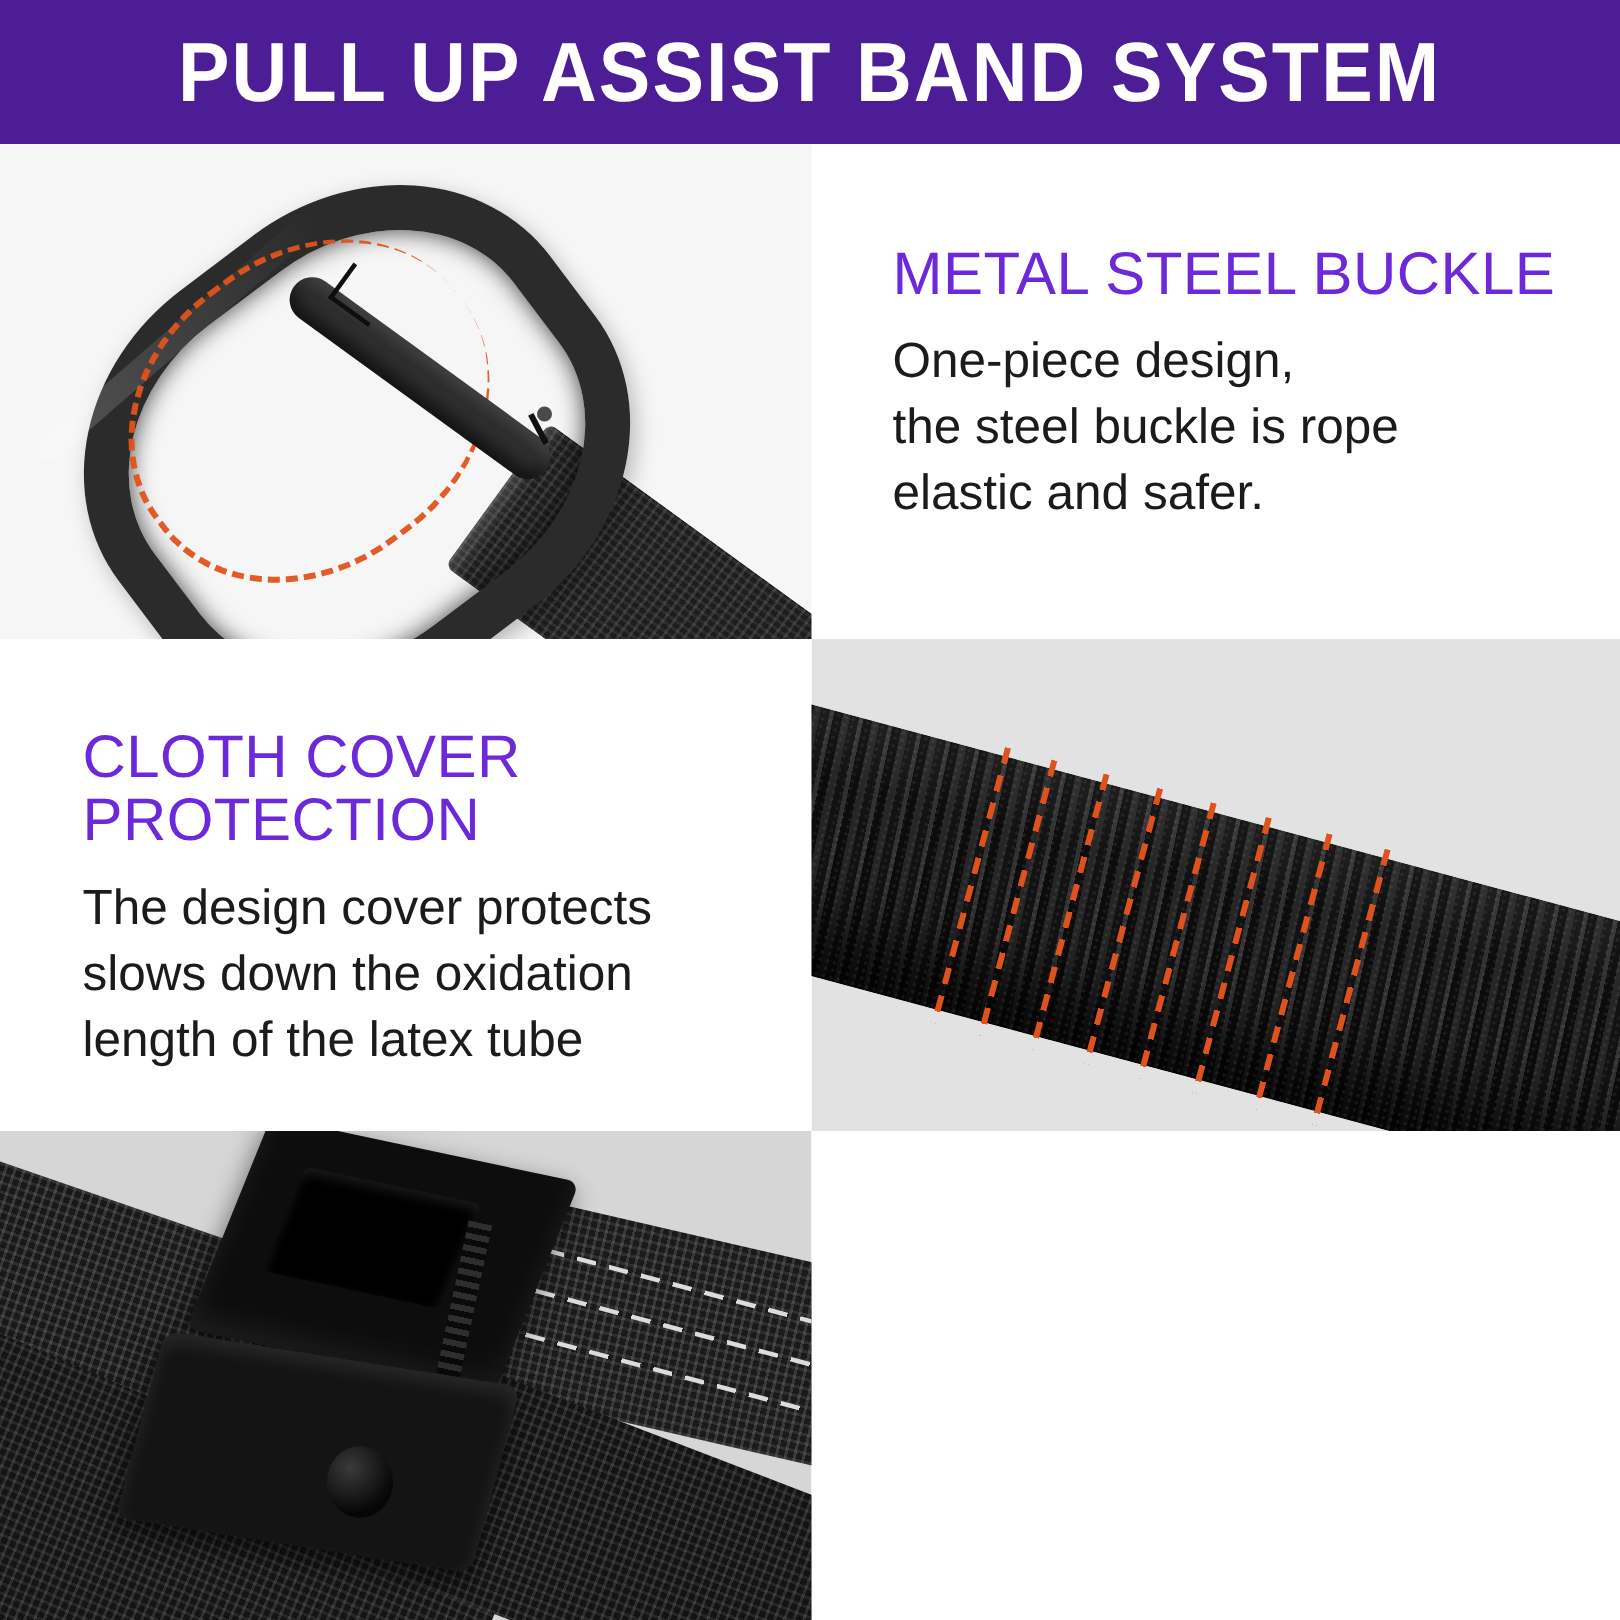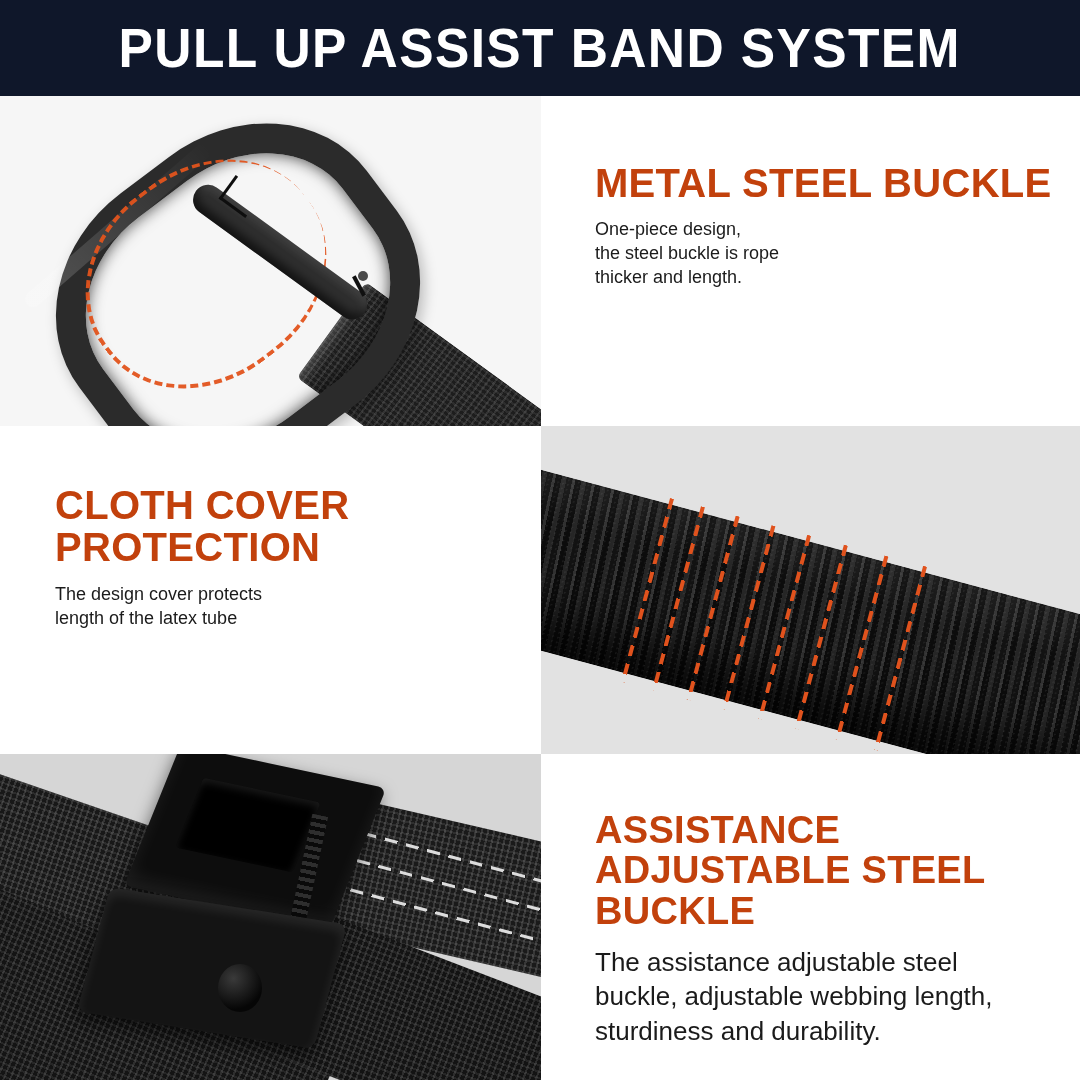--- a/index.html
+++ b/index.html
@@ -1,41 +1,41 @@
 <!DOCTYPE html>
 <html><head>
 <meta charset="utf-8">
 <style>
   html,body{margin:0;padding:0;background:#fff;}
   body{width:1080px;height:1080px;overflow:hidden;font-family:"Liberation Sans",sans-serif;}
   .page{position:relative;width:1080px;height:1080px;background:#ffffff;}
 
   
-  .header{position:absolute;left:0;top:0;width:1080px;height:96px;background:#0f172a;
+  .header{position:absolute;left:0;top:0;width:1080px;height:96px;background:#4c1d95;
           display:flex;align-items:center;justify-content:center;overflow:hidden;}
   .header-title{color:#ffffff;font-size:56px;font-weight:700;letter-spacing:1.5px;
                 line-height:1;white-space:nowrap;transform:scaleX(.92);transform-origin:center;}
 
   
   .grid{position:absolute;left:0;top:96px;width:1080px;height:984px;}
   .cell{position:absolute;overflow:hidden;}
   .r1{top:0;height:330px;}
   .r2{top:330px;height:328px;}
   .r3{top:658px;height:326px;}
   .cL{left:0;width:541px;}
   .cR{left:541px;width:539px;}
 
   
   .txt{position:absolute;}
   .txt.right{left:54px;right:20px;}
   .txt.left{left:55px;right:4px;}
-  .head{color:#c2410c;font-weight:700;font-size:40px;line-height:1.06;letter-spacing:.3px;
+  .head{color:#6d28d9;font-weight:400;font-size:40px;line-height:1.06;letter-spacing:.3px;
         text-transform:uppercase;margin:0 0 14px 0;}
   .head.small{font-size:38px;}
-  .body-t{color:#1b1b1b;font-size:18px;line-height:1.33;font-weight:400;margin:0;}
+  .body-t{color:#1b1b1b;font-size:33px;line-height:1.33;font-weight:400;margin:0;}
   .body-t.sm{font-size:26px;}
 
   
   .scene{position:absolute;inset:0;}
   .bg-white{background:#f6f6f6;}
   .bg-gray{background:#e2e2e2;}
   .bg-gray2{background:#d6d6d6;}
 
   
   .cara-wrap{position:absolute;left:18px;top:28px;width:500px;height:300px;}
@@ -139,28 +139,29 @@
           <div class="cara-pin"></div>
         </div>
       </div>
     </div>
 
     <div class="cell r1 cR">
       <div class="txt right" style="top:66px;">
         <h2 class="head">METAL STEEL BUCKLE</h2>
         <p class="body-t">One-piece design,</p>
         <p class="body-t">the steel buckle is rope</p>
-        <p class="body-t">thicker and length.</p>
+        <p class="body-t">elastic and safer.</p>
       </div>
     </div>
 
     <div class="cell r2 cL">
       <div class="txt left" style="top:58px;">
         <h2 class="head">CLOTH COVER PROTECTION</h2>
         <p class="body-t">The design cover protects</p>
+        <p class="body-t">slows down the oxidation</p>
         <p class="body-t">length of the latex tube</p>
       </div>
     </div>
 
     <div class="cell r2 cR">
       <div class="scene bg-gray">
         <div class="band">
           <div class="band-tex"></div>
           <div class="stitch" style="left:150px;"></div>
           <div class="stitch" style="left:182px;"></div>
@@ -185,23 +186,15 @@
         </div>
         <div class="web-right2"></div>
         <div class="buckle-top"></div>
         <div class="buckle-slot"></div>
         <div class="buckle-teeth"></div>
         <div class="buckle-lever"></div>
         <div class="buckle-btn"></div>
       </div>
     </div>
 
-    <div class="cell r3 cR">
-      <div class="txt right" style="top:56px;">
-        <h2 class="head small">ASSISTANCE ADJUSTABLE STEEL BUCKLE</h2>
-        <p class="body-t sm">The assistance adjustable steel</p>
-        <p class="body-t sm">buckle, adjustable webbing length,</p>
-        <p class="body-t sm">sturdiness and durability.</p>
-      </div>
-    </div>
 
   </div>
 </div>
 
 </body></html>

